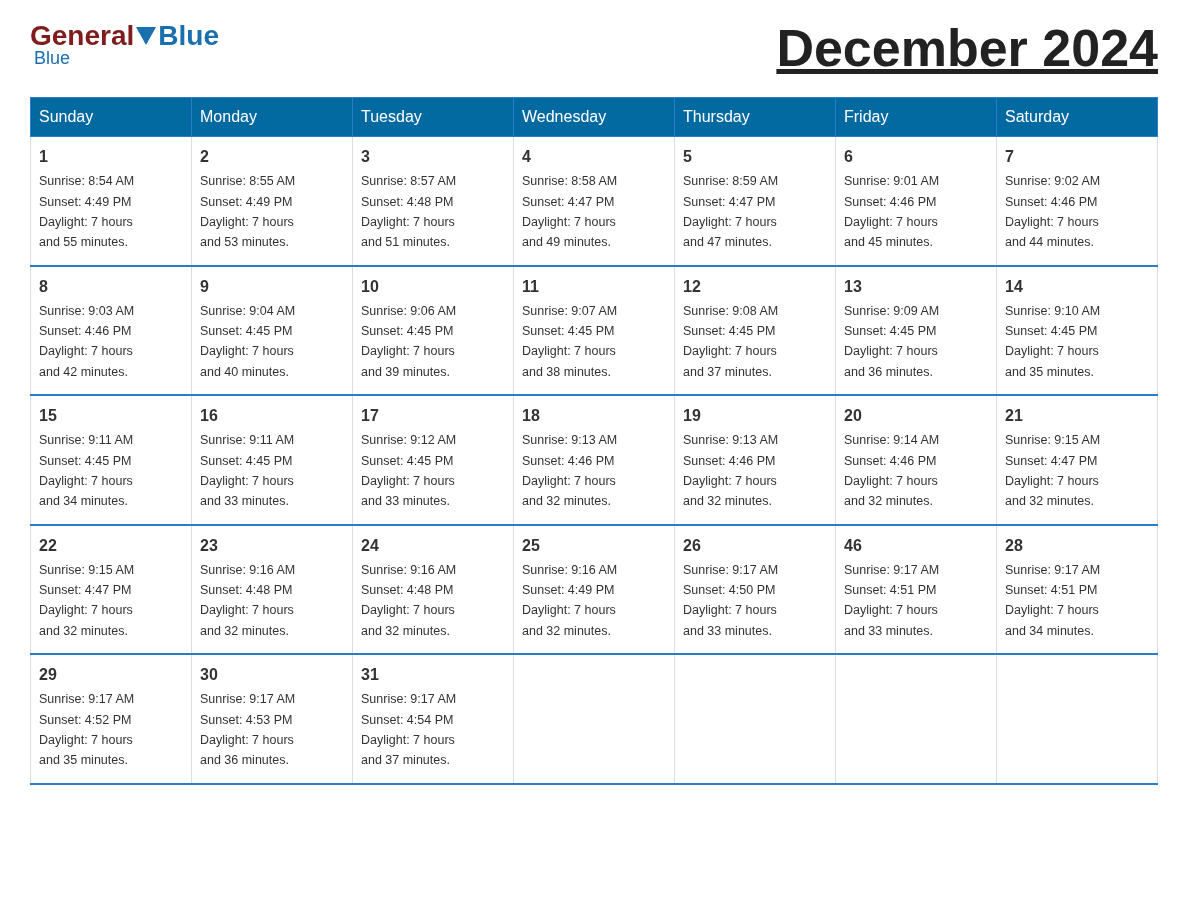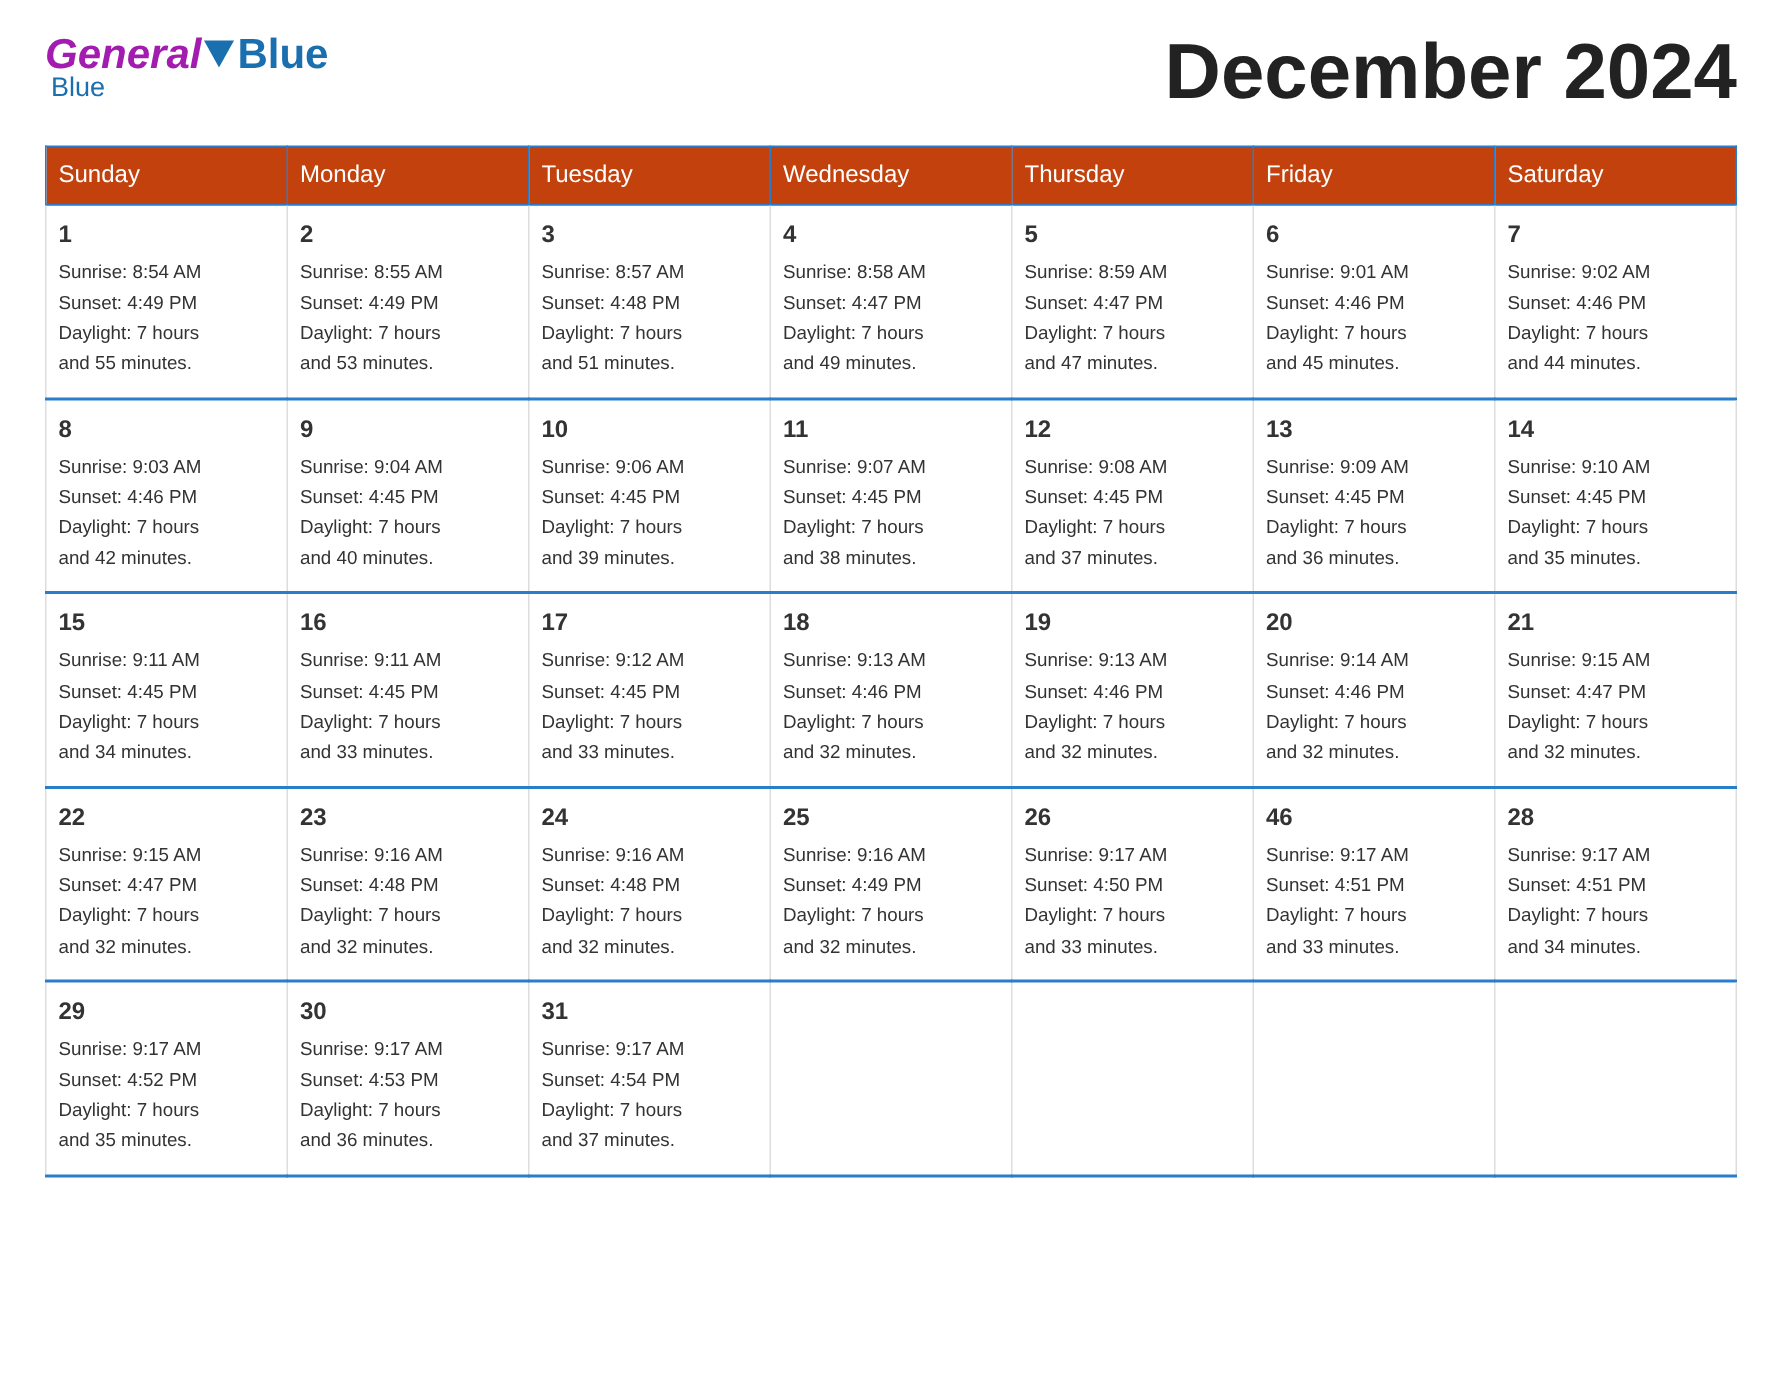--- a/index.html
+++ b/index.html
@@ -19,21 +19,21 @@
       display: flex;
       flex-direction: column;
     }
     .logo-text {
       display: flex;
       align-items: center;
       font-size: 28px;
       font-weight: bold;
       color: #333;
     }
-    .logo-general { color: #a21caf; font-style: italic; }
+    .logo-general { color: #7f1d1d; }
     .logo-blue { color: #1a6faf; }
     .logo-triangle {
       width: 0;
       height: 0;
       border-left: 10px solid transparent;
       border-right: 10px solid transparent;
       border-top: 18px solid #1a6faf;
       margin: 0 2px;
     }
     .logo-underline {
@@ -43,33 +43,34 @@
       margin-top: -4px;
     }
     .title-block {
       text-align: right;
     }
     .month-title {
       font-size: 52px;
       font-weight: bold;
       color: #222;
       line-height: 1.1;
+      text-decoration: underline;
     }
     .location {
       font-size: 24px;
       color: #555;
       margin-top: 4px;
     }
     table {
       width: 100%;
       border-collapse: collapse;
       table-layout: fixed;
     }
     thead tr {
-      background-color: #c2410c;
+      background-color: #0369a1;
     }
     thead th {
       color: #fff;
       font-size: 16px;
       font-weight: normal;
       padding: 10px 8px;
       text-align: left;
       border: 1px solid #2a7dc9;
     }
     tbody tr {

